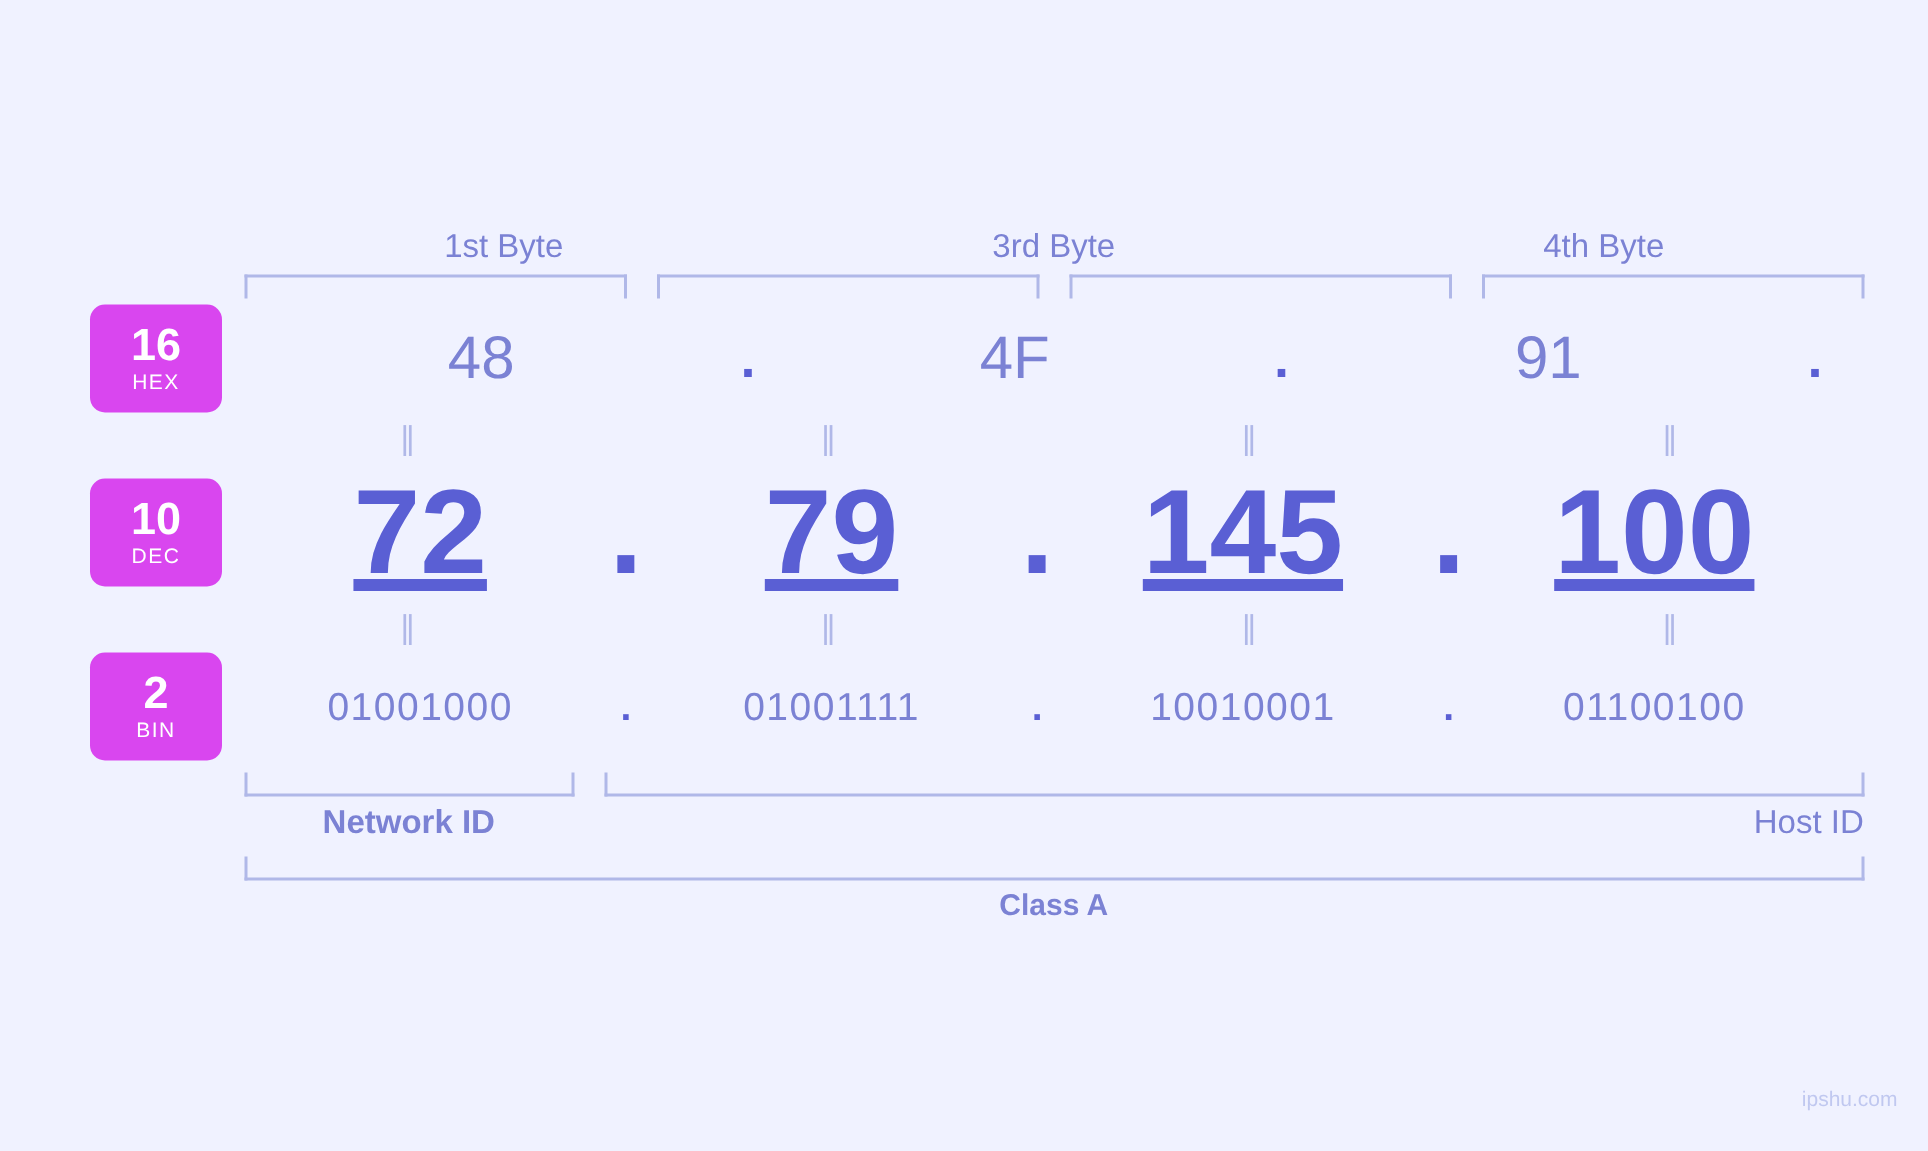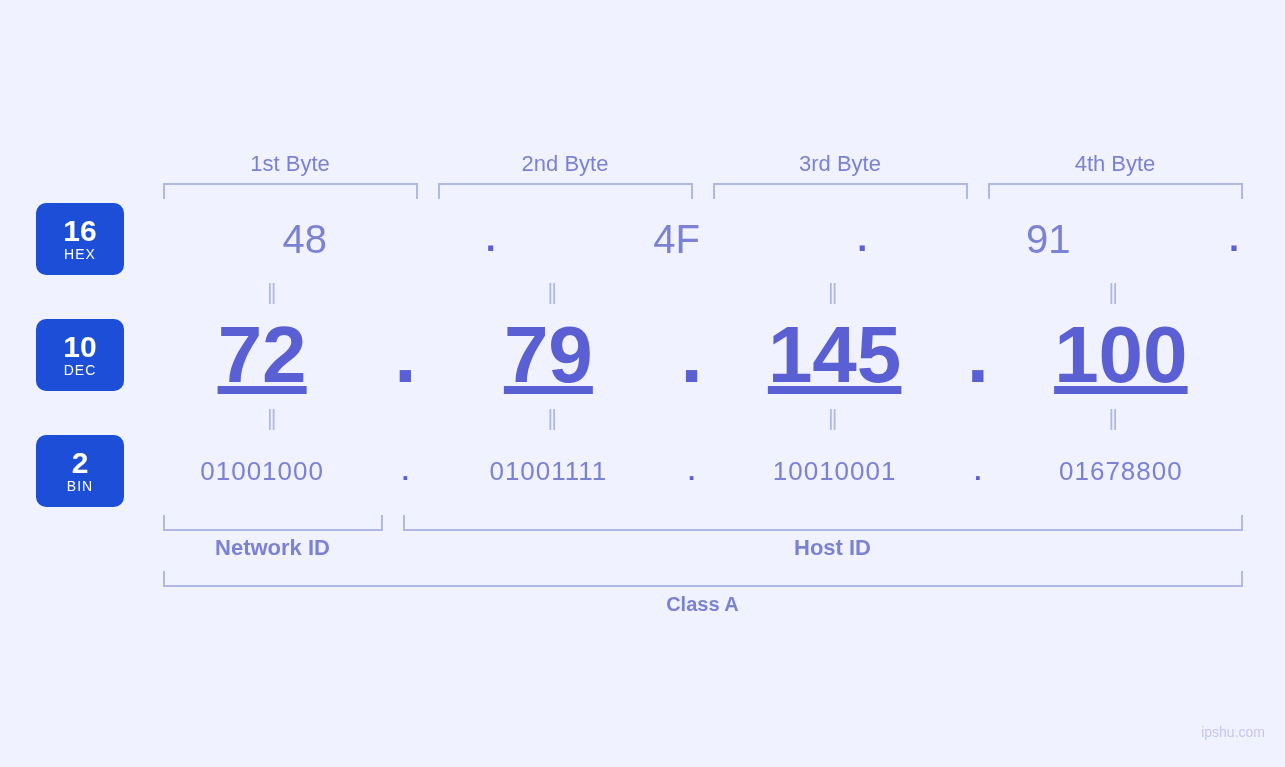--- a/index.html
+++ b/index.html
@@ -13,21 +13,21 @@
       position: relative;
     }
 
     .main-container {
       width: 100%;
       height: 100%;
       display: flex;
       flex-direction: column;
       align-items: center;
       justify-content: center;
-      padding: 20px 36px;
+      padding: 20px 60px;
     }
 
     
     .byte-headers {
       display: flex;
       width: 1100px;
       margin-left: 120px;
       margin-bottom: 0px;
     }
 
@@ -59,21 +59,21 @@
     .data-row {
       display: flex;
       align-items: center;
       width: 100%;
       margin: 4px 0;
     }
 
     .base-badge {
       width: 88px;
       height: 72px;
-      background: #1d4ed8;
+      background: #d946ef;
       border-radius: 10px;
       display: flex;
       flex-direction: column;
       align-items: center;
       justify-content: center;
       color: white;
       flex-shrink: 0;
       margin-right: 10px;
     }
 
@@ -187,24 +187,24 @@
       text-align: center;
       color: #7b82d4;
       font-size: 22px;
       font-weight: bold;
       flex-shrink: 0;
       margin: 0 10px;
     }
 
     .host-id-label {
       flex: 1;
-      text-align: center;
+      text-align: right;
       color: #7b82d4;
       font-size: 22px;
-      font-weight: bold;
+      font-weight: normal;
       margin: 0 10px;
     }
 
     
     .class-bracket-row {
       display: flex;
       width: 1100px;
       margin-left: 120px;
       margin-top: 10px;
     }
@@ -237,21 +237,20 @@
       font-size: 14px;
     }
   </style>
 </head>
 <body>
 
 <div class="main-container">
 
   <div class="byte-headers">
     <div class="byte-header">1st Byte</div>
-    <div class="byte-header">2nd Byte</div>
     <div class="byte-header">3rd Byte</div>
     <div class="byte-header">4th Byte</div>
   </div>
 
   <div class="brackets-row">
     <div class="bracket"></div>
     <div class="bracket"></div>
     <div class="bracket"></div>
     <div class="bracket"></div>
   </div>
@@ -322,21 +321,21 @@
       <span class="base-num">2</span>
       <span class="base-label">BIN</span>
     </div>
     <div class="values-row">
       <div class="byte-value bin">01001000</div>
       <div class="dot-sep bin">.</div>
       <div class="byte-value bin">01001111</div>
       <div class="dot-sep bin">.</div>
       <div class="byte-value bin">10010001</div>
       <div class="dot-sep bin">.</div>
-      <div class="byte-value bin">01678800</div>
+      <div class="byte-value bin">01100100</div>
     </div>
   </div>
 
   <div style="display:flex; width:1100px; margin-left:120px; margin-top:4px;">
     <div class="bottom-bracket-network"></div>
     <div class="bottom-bracket-host"></div>
   </div>
 
   <div class="id-labels-row">
     <div class="network-id-label">Network ID</div>

